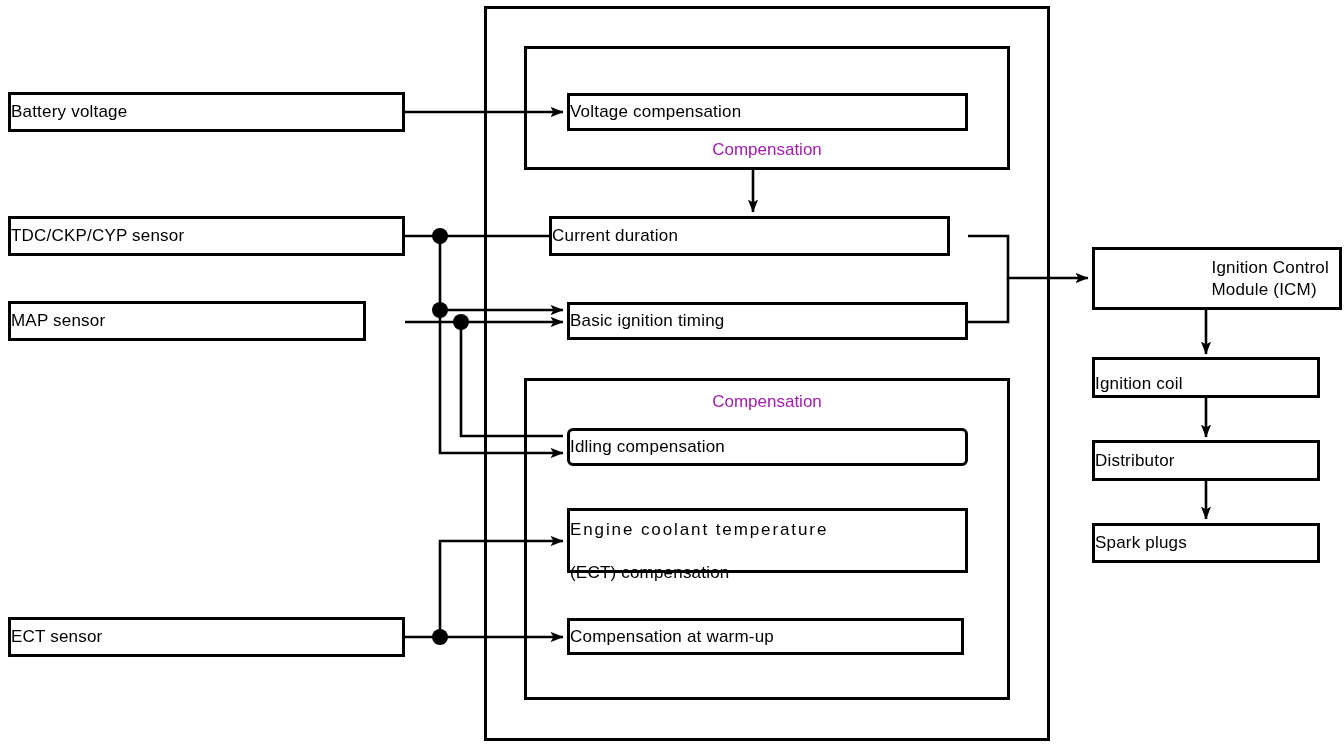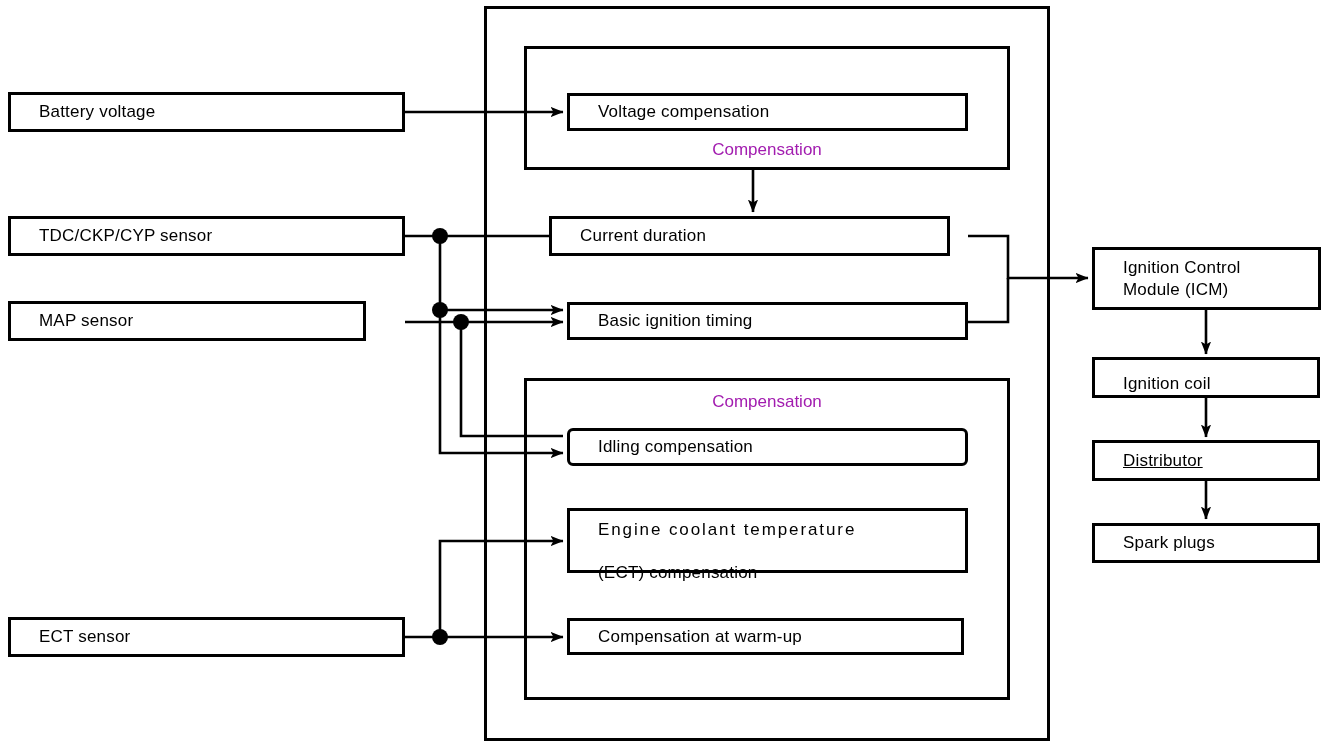--- a/index.html
+++ b/index.html
@@ -28,21 +28,20 @@
     box-sizing: border-box;
     border: 3px solid #000;
     background: #ffffff;
     display: flex;
     align-items: center;
     color: #000;
     font-size: 17px;
     letter-spacing: 0.2px;
   }
   .box .txt {
-    padding-left: 28px;
     padding-right: 10px;
     line-height: 1.28;
     white-space: pre-line;
   }
   .container-box {
     position: absolute;
     box-sizing: border-box;
     border: 3px solid #000;
     background: transparent;
   }
@@ -148,30 +147,30 @@
     <span class="txt">
       <span class="ect-spaced">Engine  coolant  temperature</span><br>
       <span>(ECT) compensation</span>
     </span>
   </div>
 
   <div class="box" style="left:567px; top:618px; width:397px; height:37px;">
     <span class="txt">Compensation at warm-up</span>
   </div>
 
-  <div class="box" style="left:1092px; top:247px; width:229px; height:63px;">
+  <div class="box" style="left:1092px; top:247px; width:250px; height:63px;justify-content:flex-end;">
     <span class="txt">Ignition Control
 Module (ICM)</span>
   </div>
 
   <div class="box" style="left:1092px; top:357px; width:228px; height:41px;align-items:flex-end;">
     <span class="txt">Ignition coil</span>
   </div>
 
-  <div class="box" style="left:1092px; top:440px; width:228px; height:41px;text-decoration:underline;">
+  <div class="box" style="left:1092px; top:440px; width:228px; height:41px;">
     <span class="txt">Distributor</span>
   </div>
 
   <div class="box" style="left:1092px; top:523px; width:228px; height:40px;">
     <span class="txt">Spark plugs</span>
   </div>
 
 </div>
 
 </body></html>

